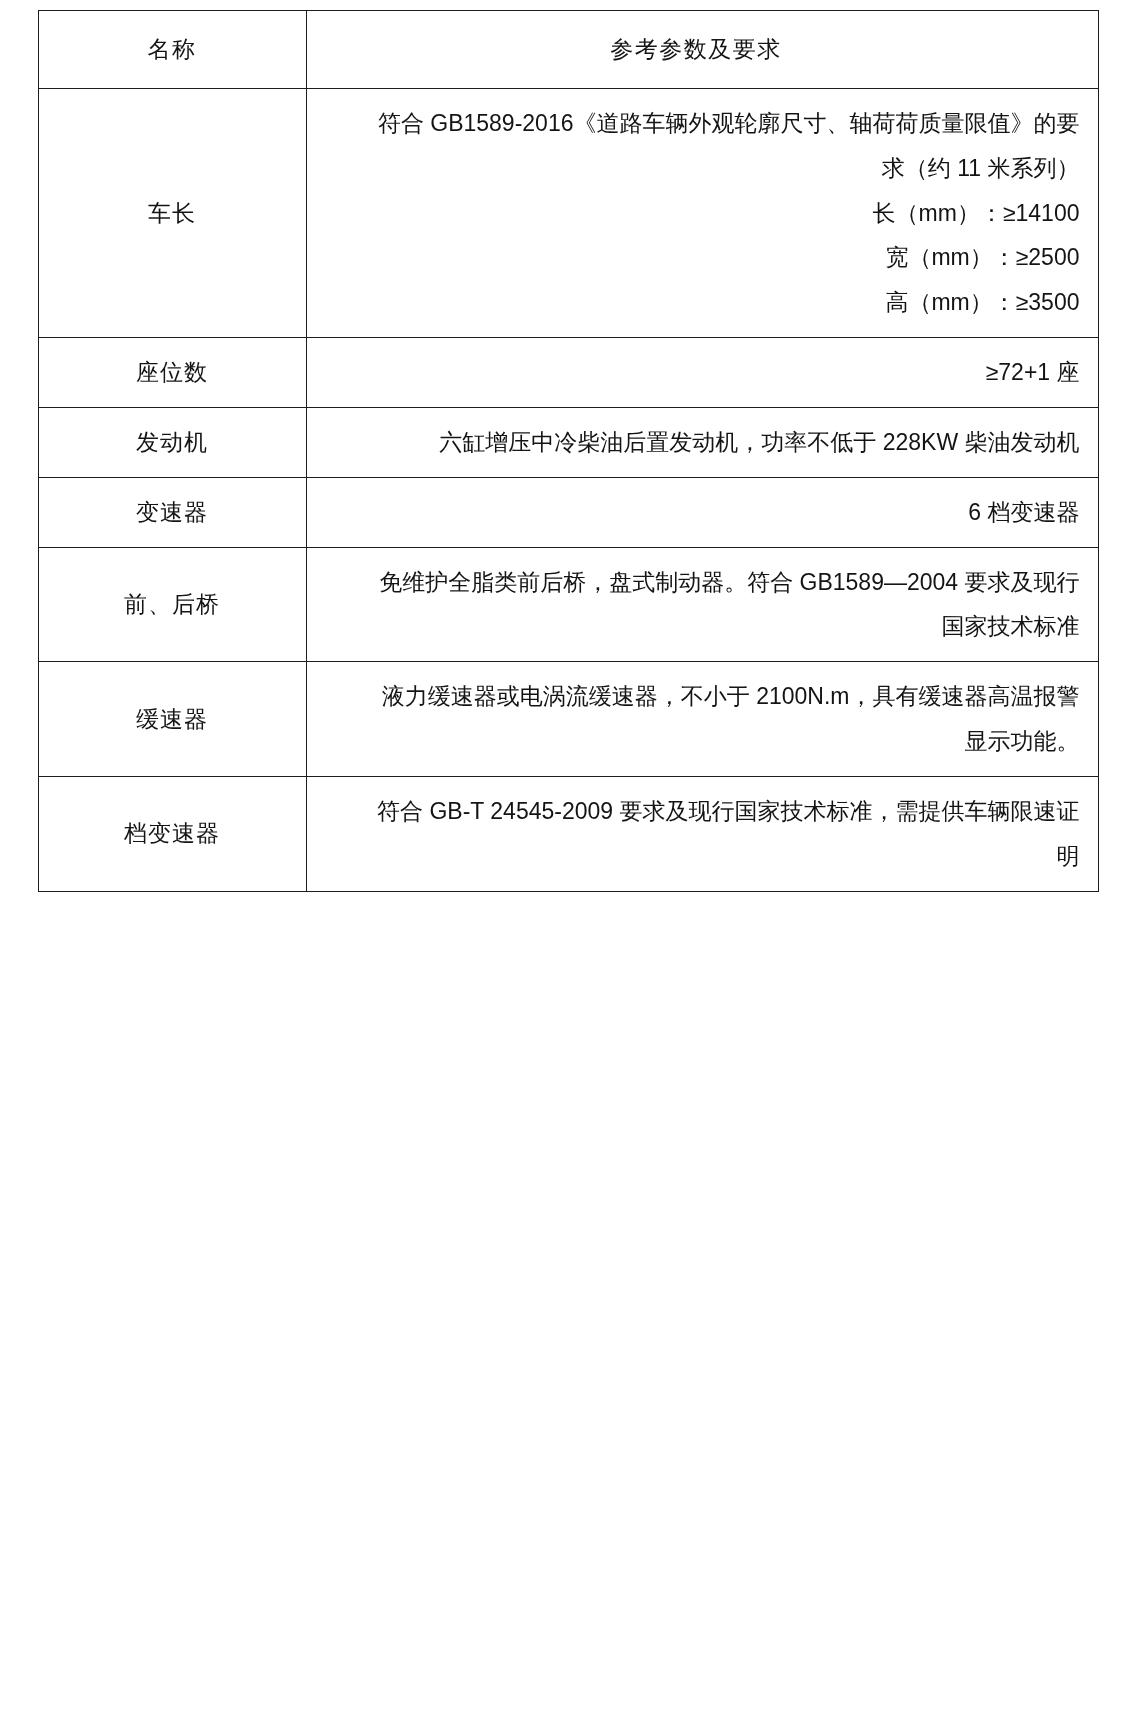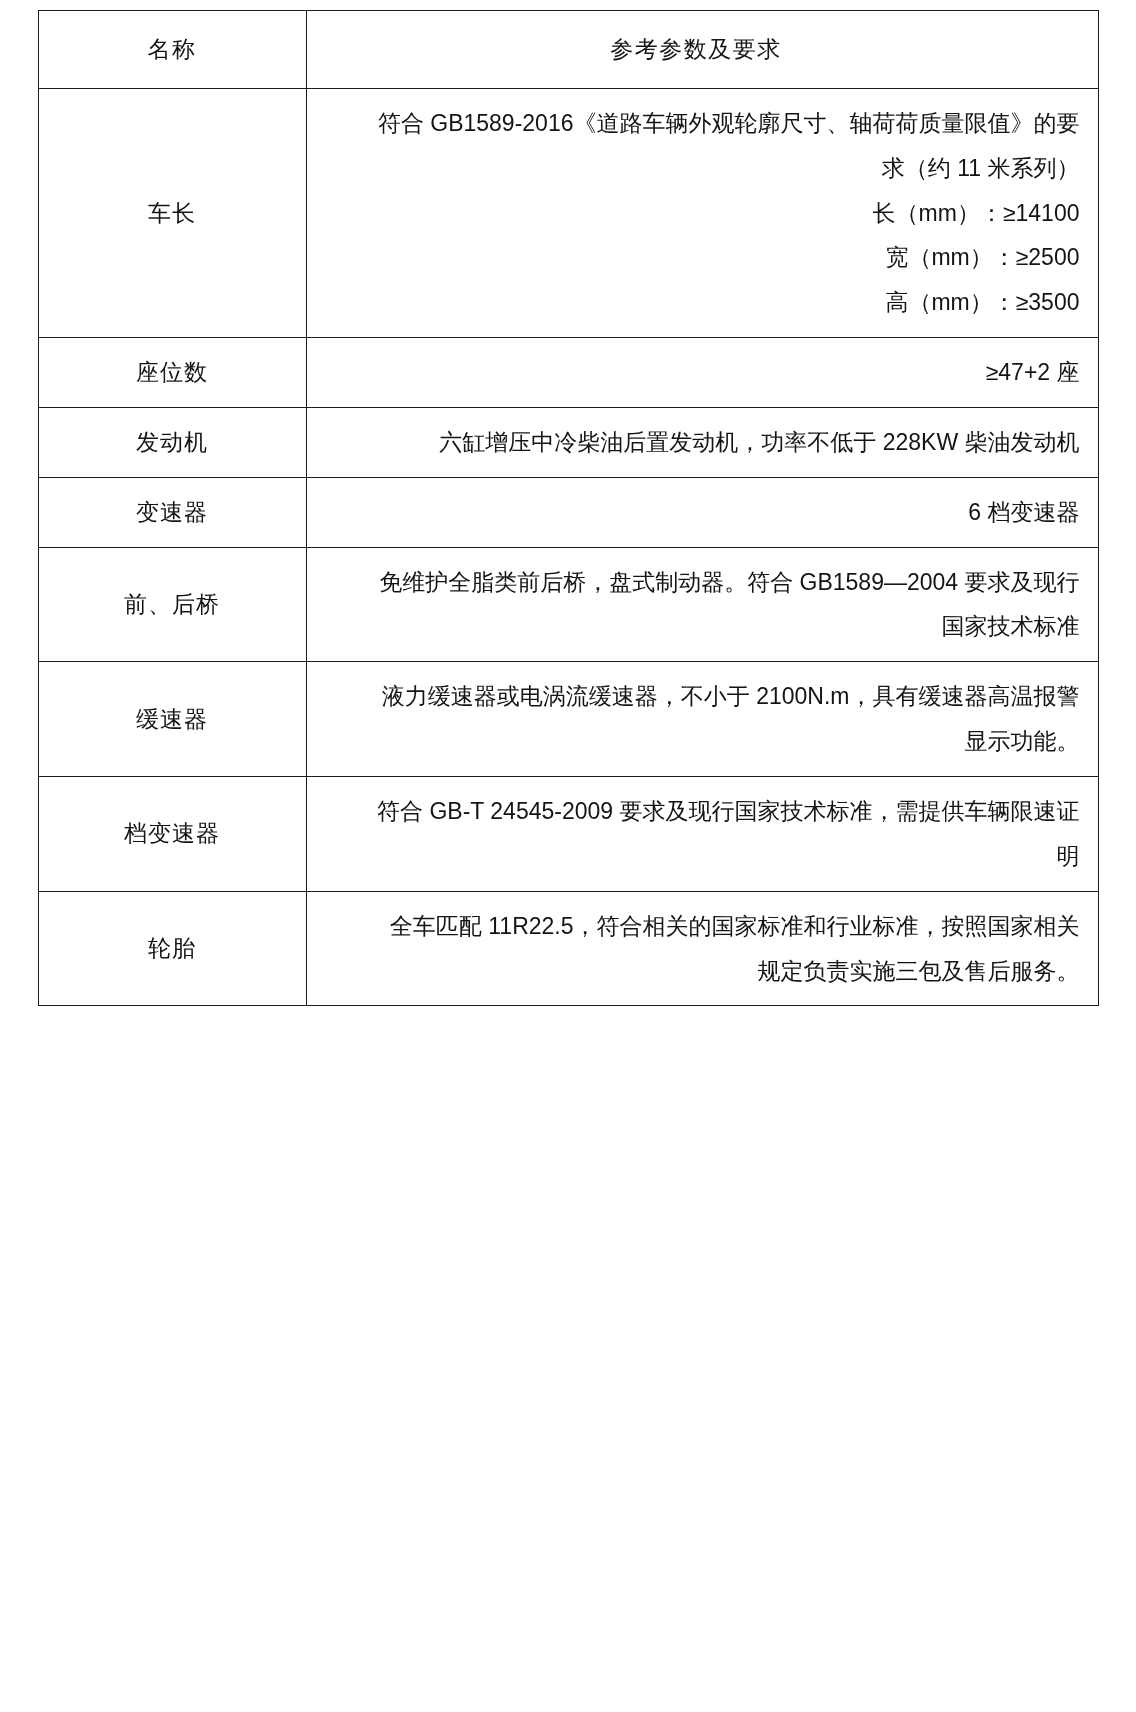--- a/index.html
+++ b/index.html
@@ -93,21 +93,21 @@
           <span class="line indent-deep">长（mm）：≥14100</span>
           <span class="line indent-deep">宽（mm）：≥2500</span>
           <span class="line indent-deep">高（mm）：≥3500</span>
         </td>
       </tr>
 
 
       <tr>
         <td class="name-cell">座位数</td>
         <td class="value-cell">
-          <span class="line">≥47+2 座</span>
+          <span class="line">≥72+1 座</span>
         </td>
       </tr>
 
       <tr>
         <td class="name-cell">发动机</td>
         <td class="value-cell">
           <span class="line indent">六缸增压中冷柴油后置发动机，功率不低于 228KW 柴油发动机</span>
         </td>
       </tr>
 
@@ -133,22 +133,16 @@
         </td>
       </tr>
 
       <tr>
         <td class="name-cell">档变速器</td>
         <td class="value-cell">
           <span class="line indent">符合 GB-T 24545-2009 要求及现行国家技术标准，需提供车辆限速证明</span>
         </td>
       </tr>
 
-      <tr>
-        <td class="name-cell">轮胎</td>
-        <td class="value-cell">
-          <span class="line indent">全车匹配 11R22.5，符合相关的国家标准和行业标准，按照国家相关规定负责实施三包及售后服务。</span>
-        </td>
-      </tr>
 
     </tbody>
   </table>
 </div>
 
 </body></html>

